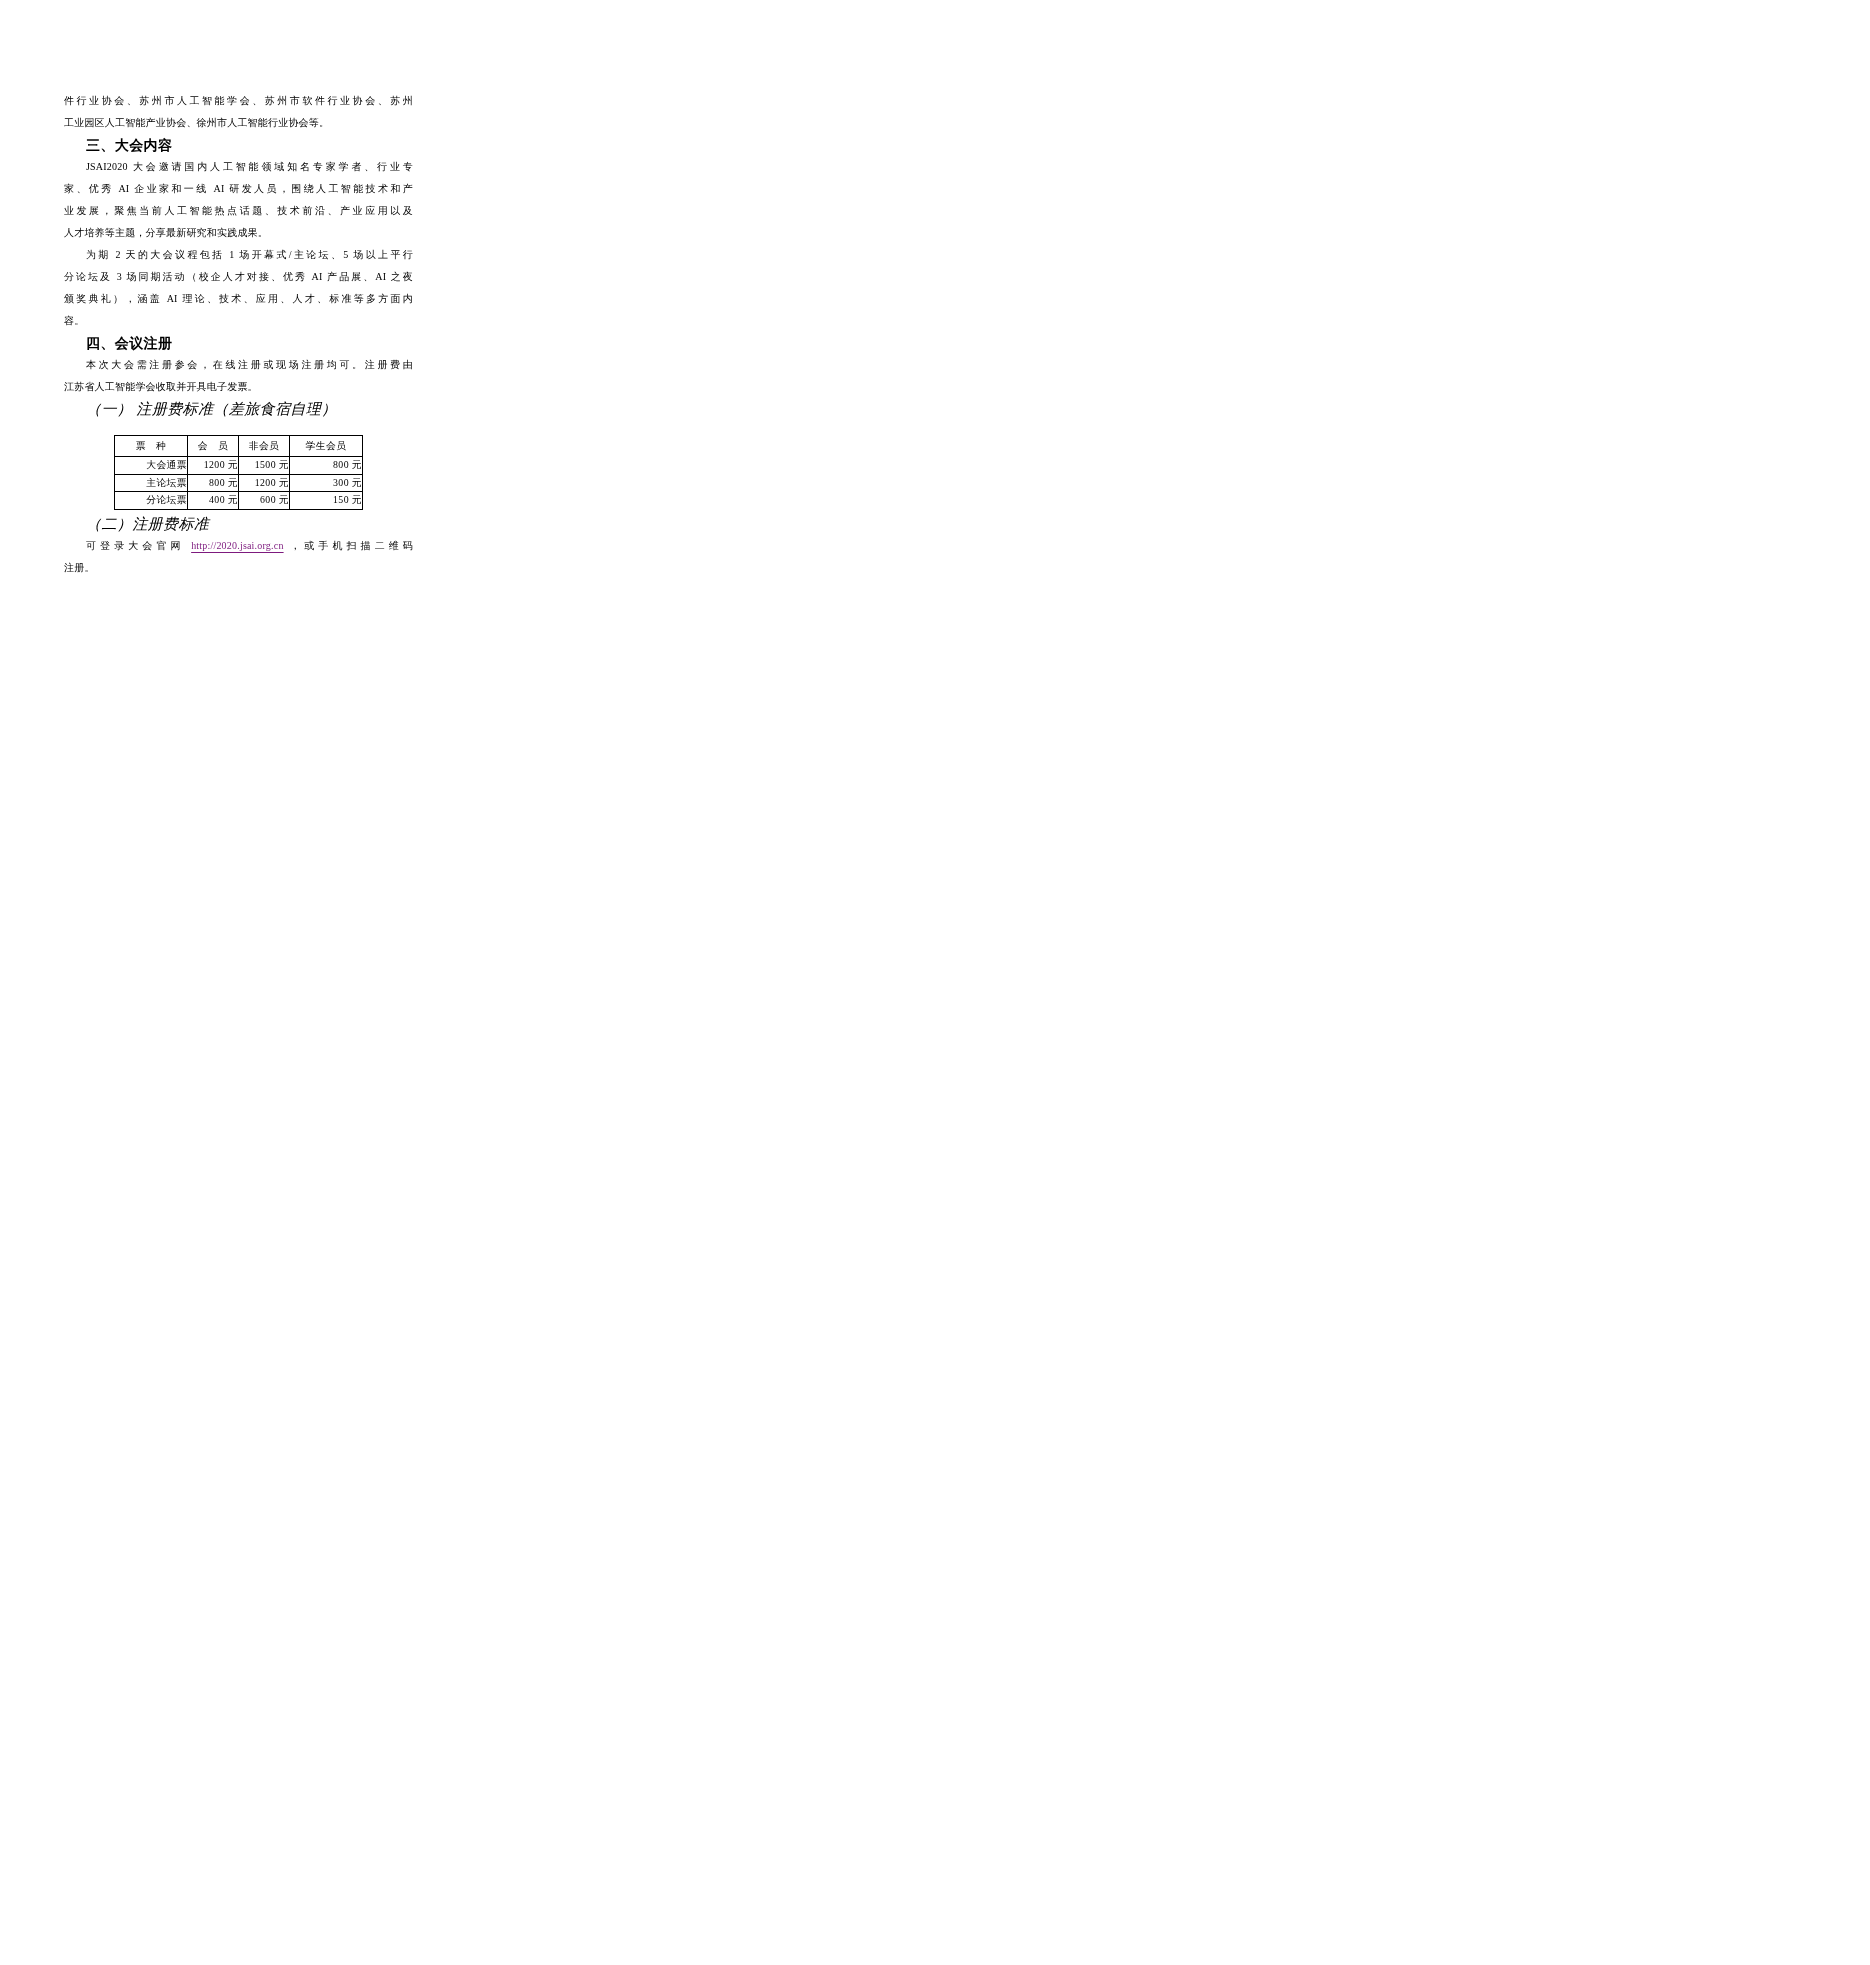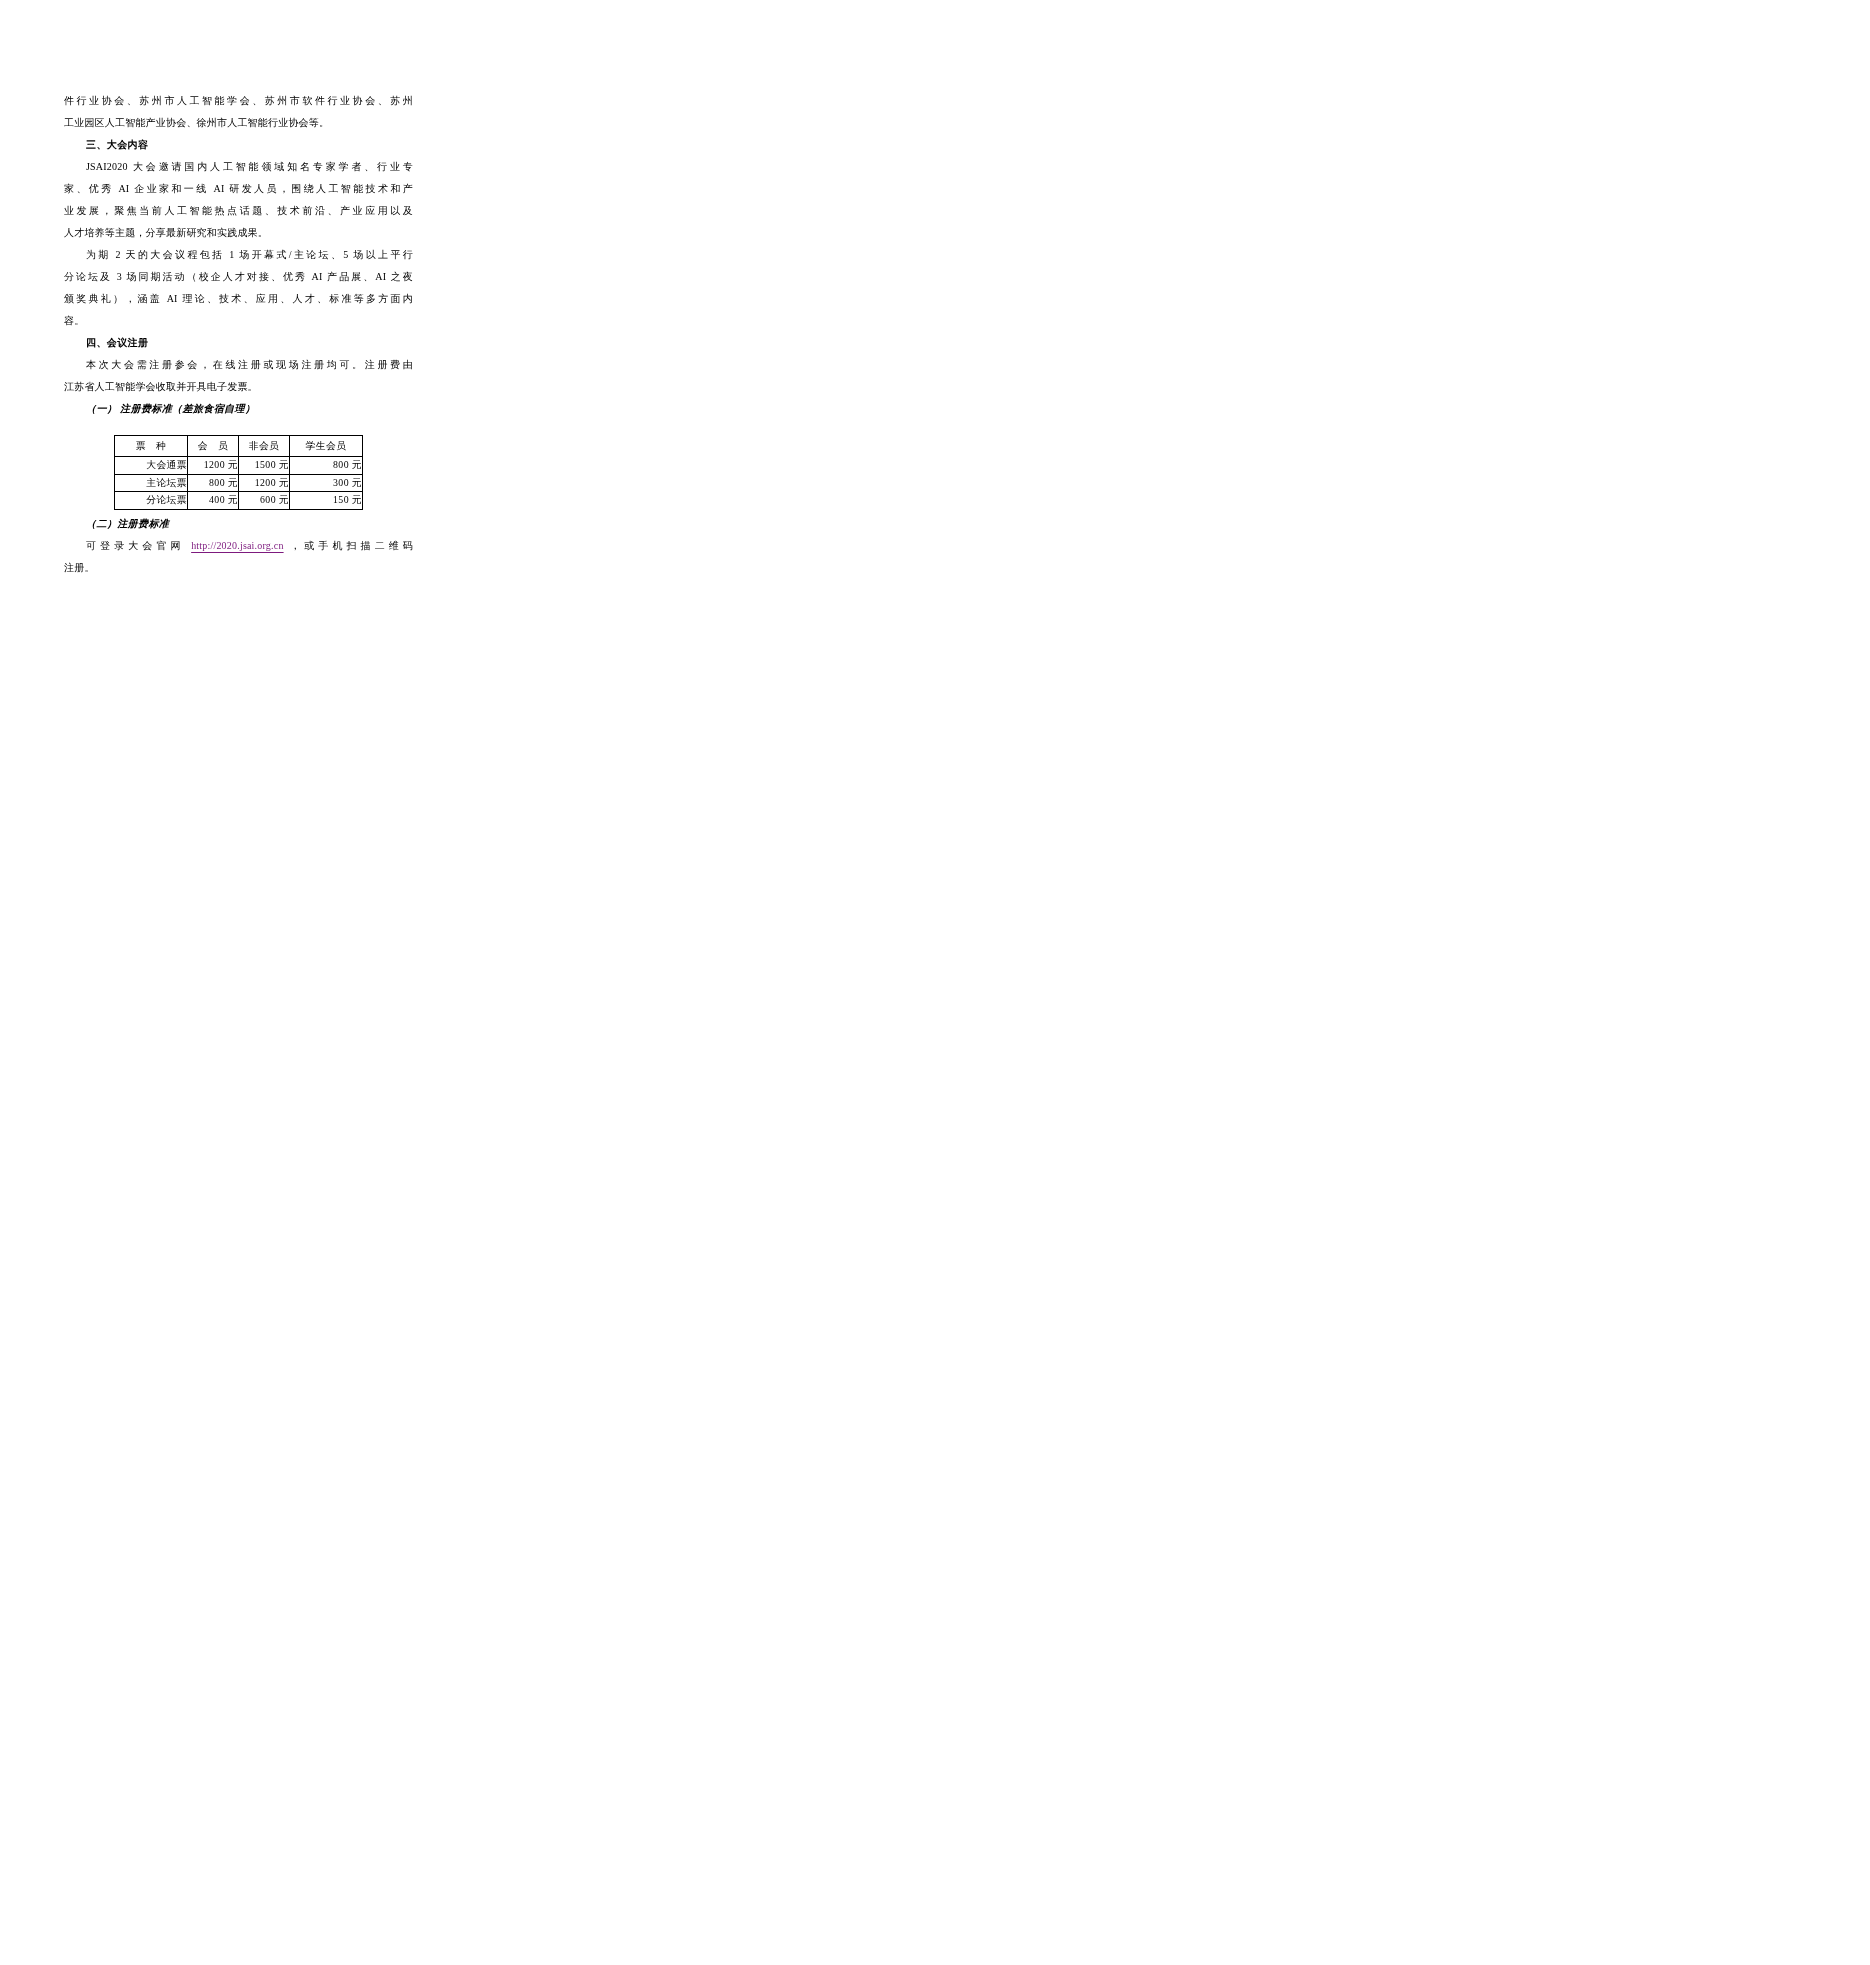--- a/index.html
+++ b/index.html
@@ -30,28 +30,28 @@
     letter-spacing:0.2px;
   }
   .j{
     text-align:justify;
     text-align-last:justify;
   }
   .indent{padding-left:22px;}
   .heading{
     font-family:"Liberation Sans", sans-serif;
     font-weight:700;
-    font-size:10px;
+    font-size:14px;
     padding-left:22px;
     letter-spacing:0.4px;
   }
   .sub{
-    font-weight:700;
+    font-weight:400;
     font-style:italic;
-    font-size:10px;
+    font-size:15px;
     padding-left:22px;
     letter-spacing:0.4px;
   }
   .fee-table{
     border-collapse:collapse;
     table-layout:fixed;
     width:248px;
     margin:15px 0 0 50px;
     border-radius:24px;
   }

